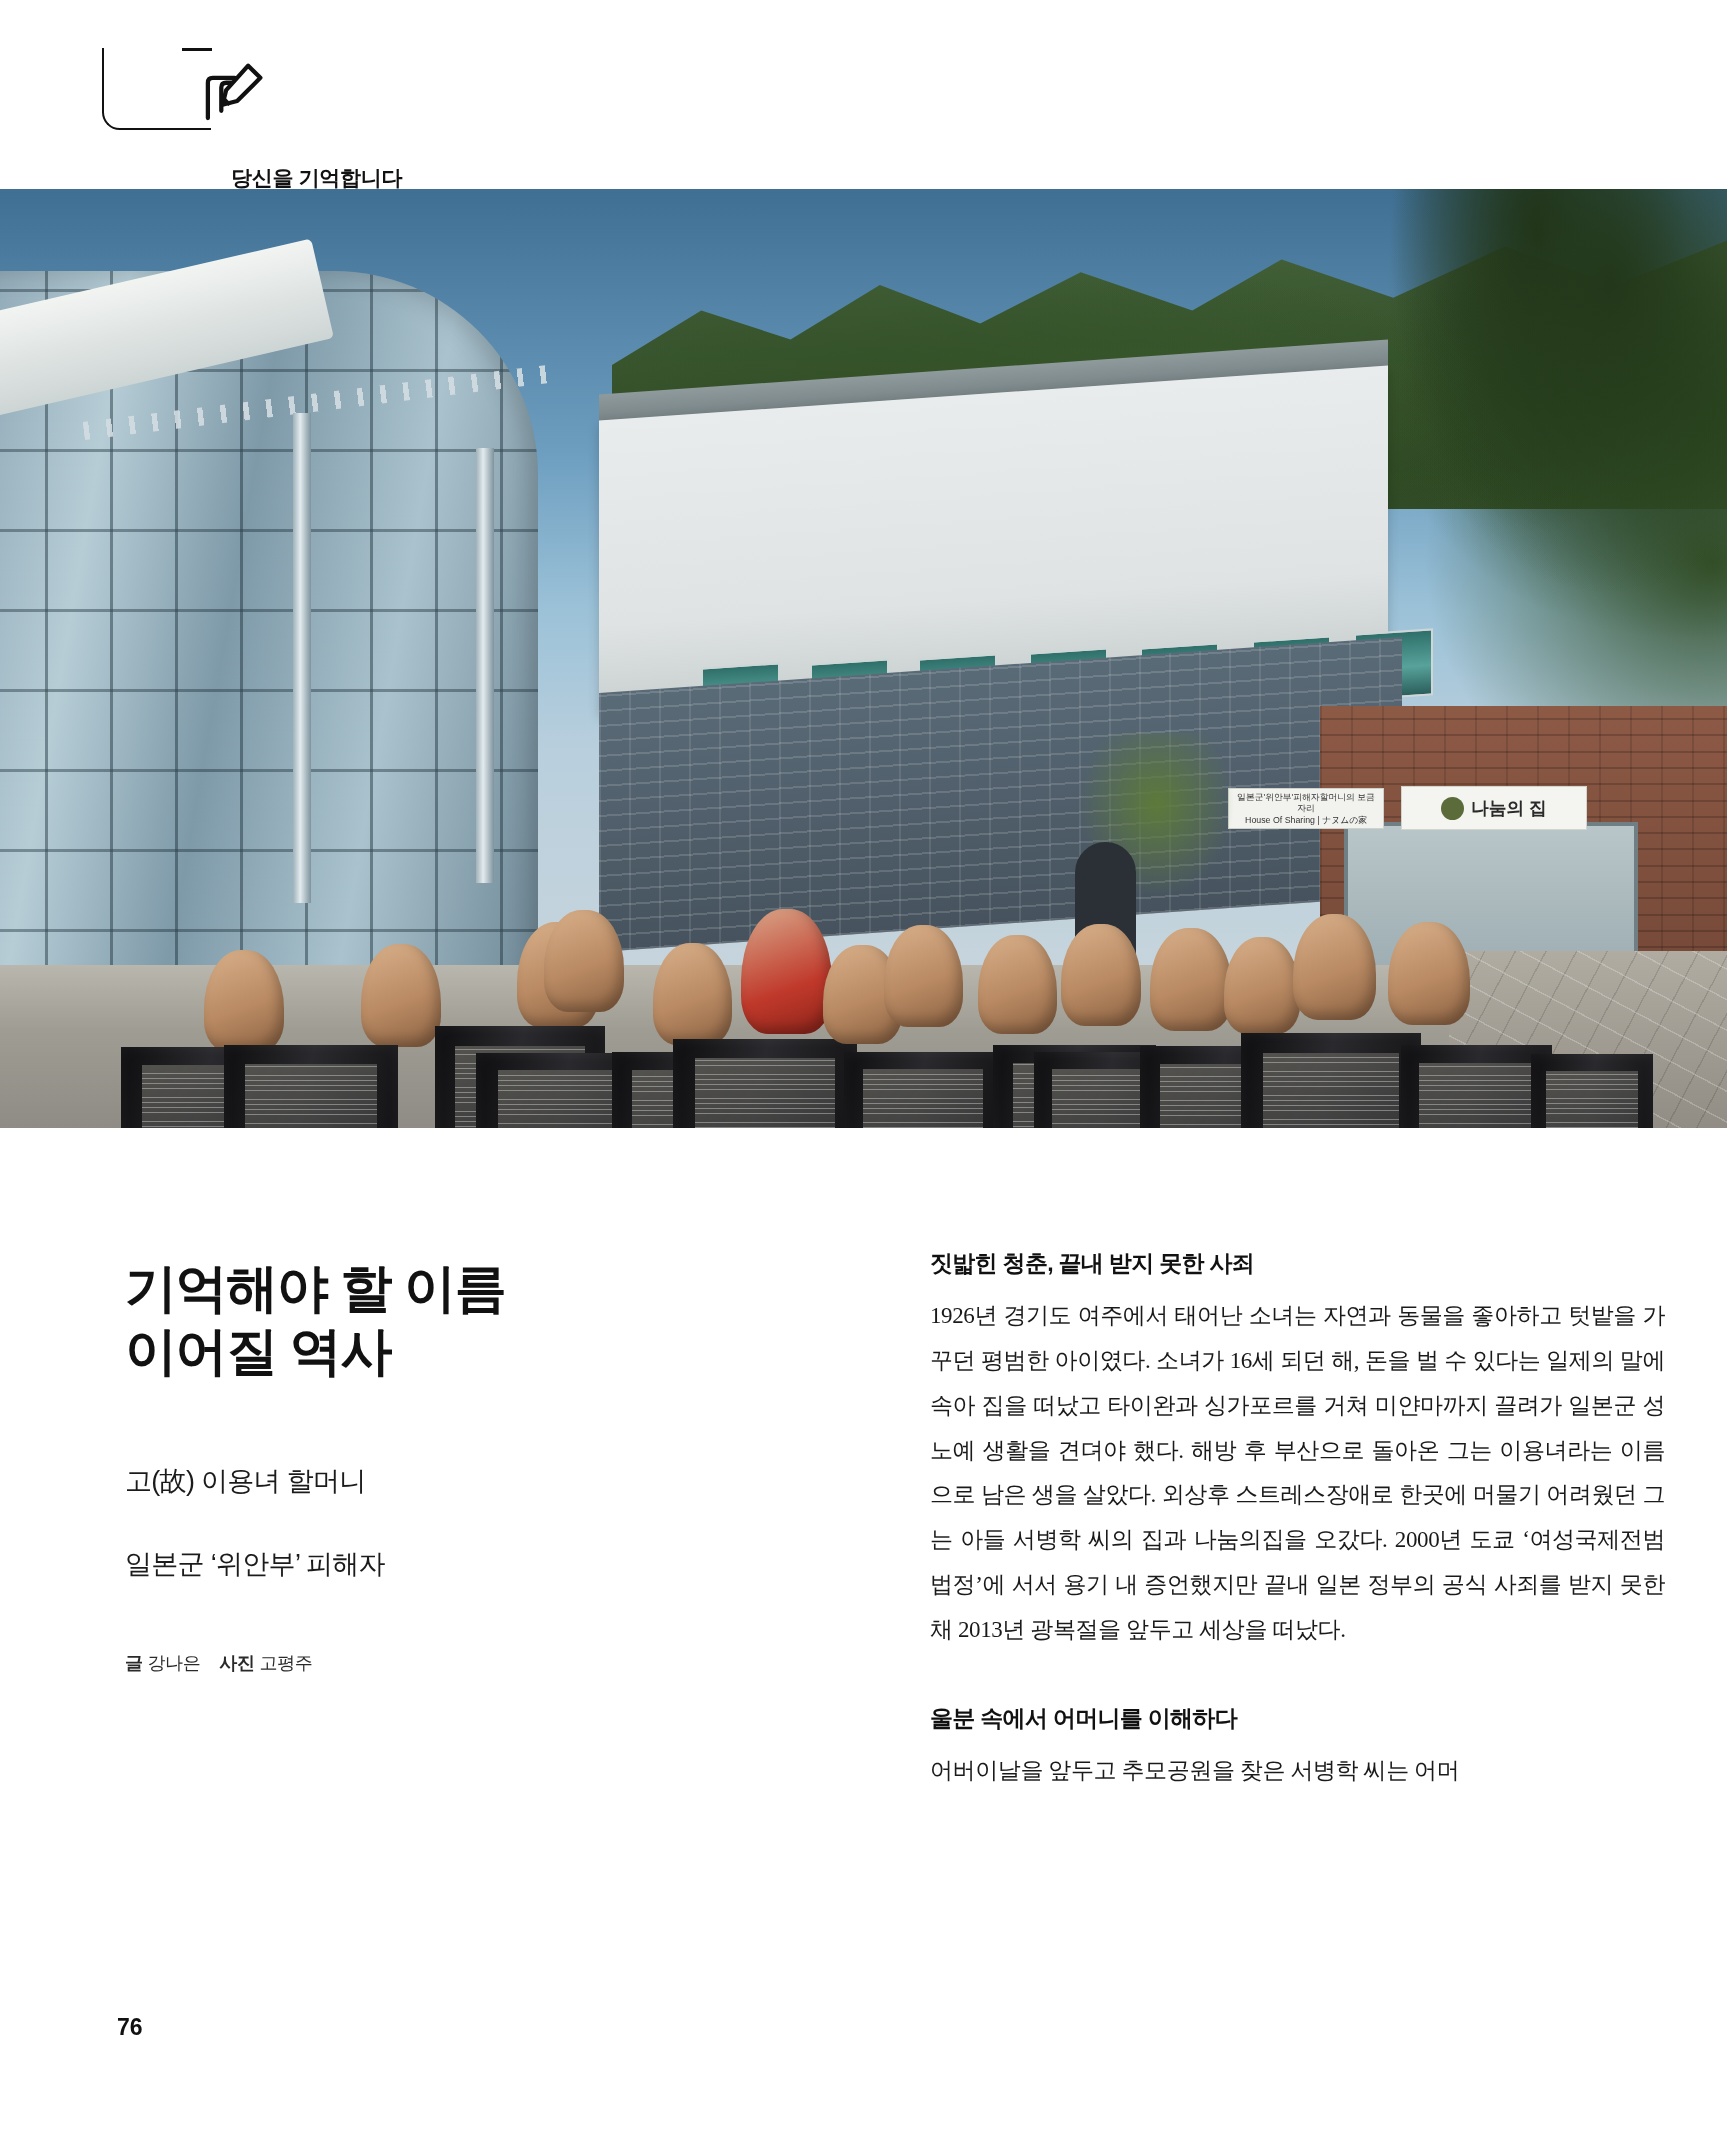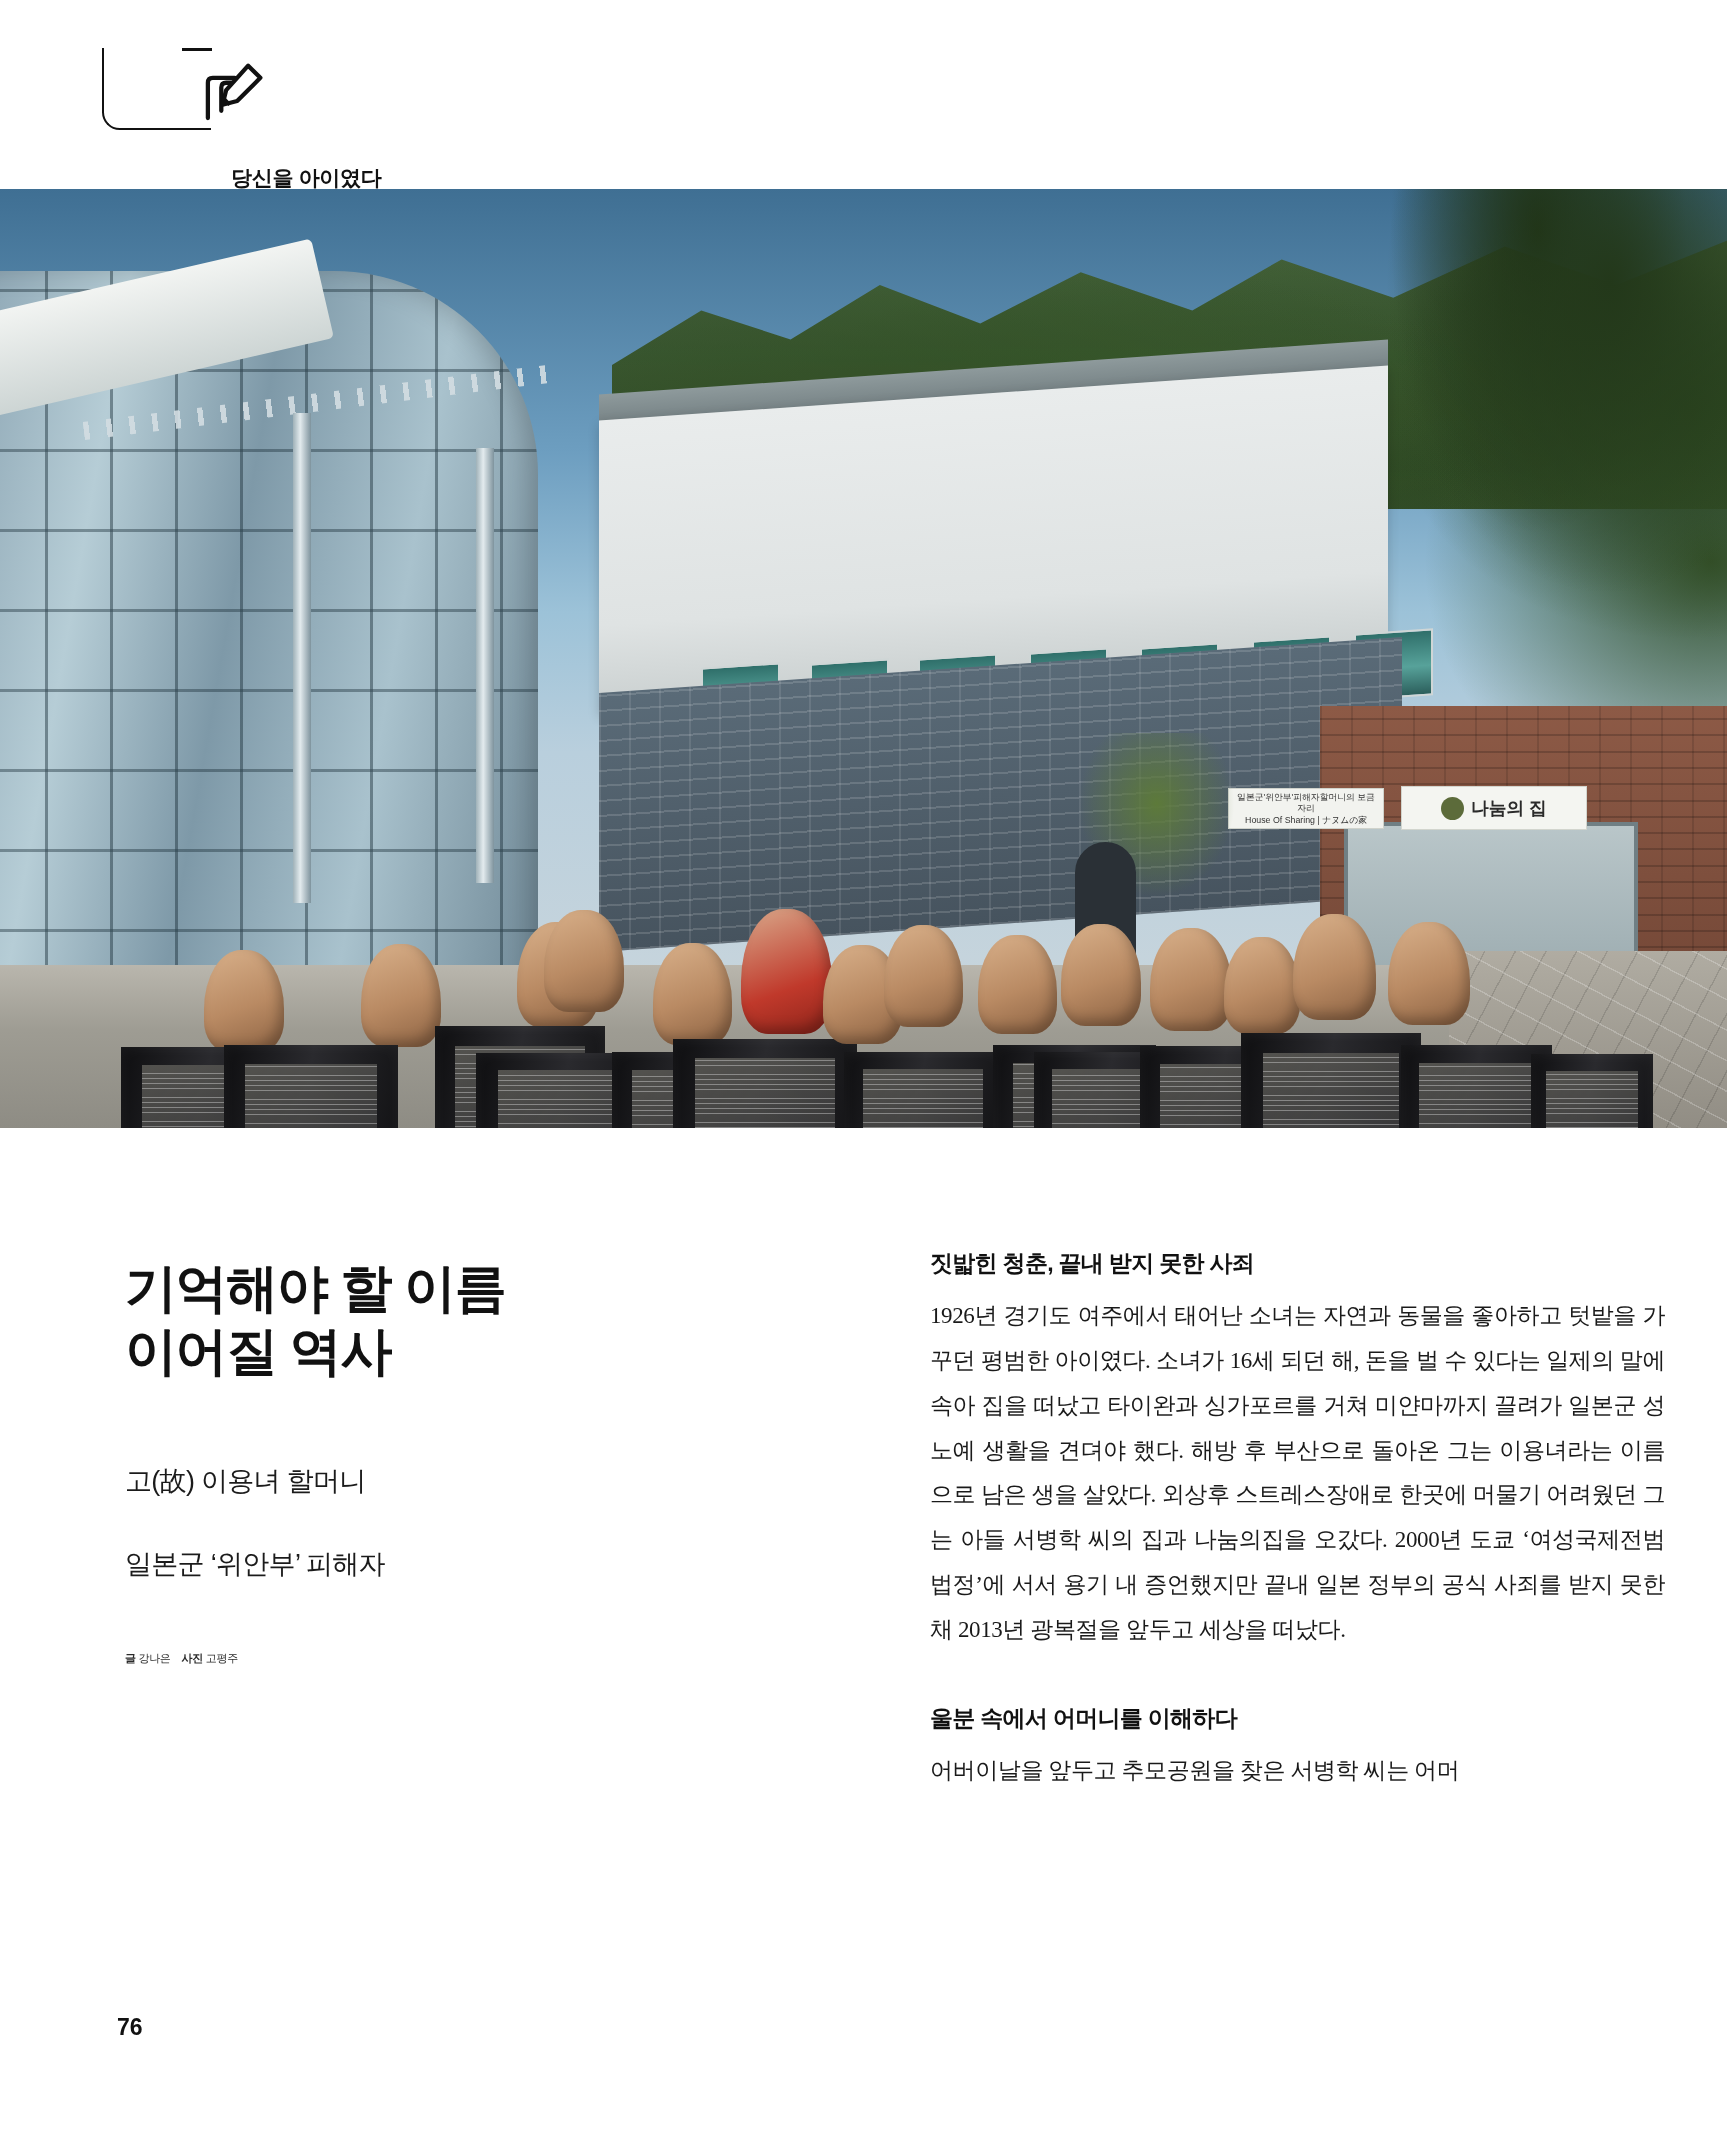--- a/index.html
+++ b/index.html
@@ -345,21 +345,21 @@
   .lead {
     margin-top: 65px;
     font-size: 21px;
     font-weight: 700;
     line-height: 1.86;
     letter-spacing: -0.6px;
     color: #141414;
   }
   .credit {
     margin-top: 23px;
-    font-size: 11px;
+    font-size: 18px;
     color: #2a2a2a;
     letter-spacing: -0.3px;
   }
   .credit span.kw { font-weight: 700; }
   .credit span.val { font-weight: 400; }
 
   .col-right {
     position: absolute;
     left: 878px;
     top: 120px;
@@ -400,21 +400,21 @@
 
 <div class="header">
   <div class="header-bracket"></div>
   <div class="header-bracket-top"></div>
   <svg class="pencil-icon" viewBox="0 0 100 100" aria-hidden="true">
     <path d="M8 92 L8 34 Q8 26 16 26 L52 26" fill="none" stroke="#111" stroke-width="7" stroke-linecap="round"></path>
     <path d="M30 80 L30 42 Q30 34 38 34 L80 34" fill="none" stroke="#111" stroke-width="7" stroke-linecap="round"></path>
     <path d="M74 6 L94 26 L56 64 L32 70 L38 46 Z" fill="#ffffff" stroke="#111" stroke-width="7" stroke-linejoin="round"></path>
     <path d="M36 62 L44 70" fill="none" stroke="#111" stroke-width="6"></path>
   </svg>
-  <div class="header-label">당신을 아이였다</div>
+  <div class="header-label">당신을 기억합니다</div>
 </div>
 
 <div class="hero">
   <div class="hero-sky"></div>
   <div class="hero-hill"></div>
   <div class="hero-pine"></div>
 
   <div class="bldg-center-roof"></div>
   <div class="bldg-center"></div>
   <div class="win" style="left:701px; top:476px; width:75px; height:54px;"></div>

